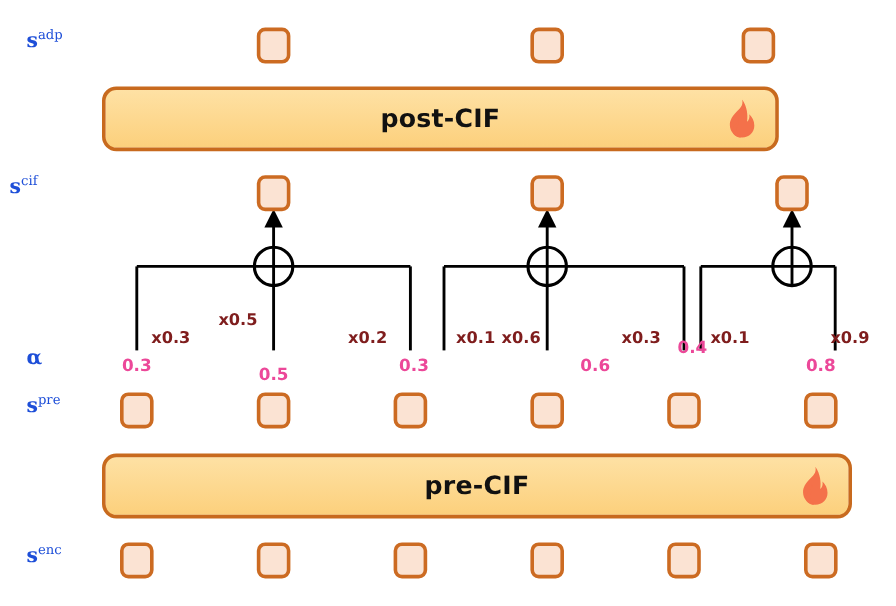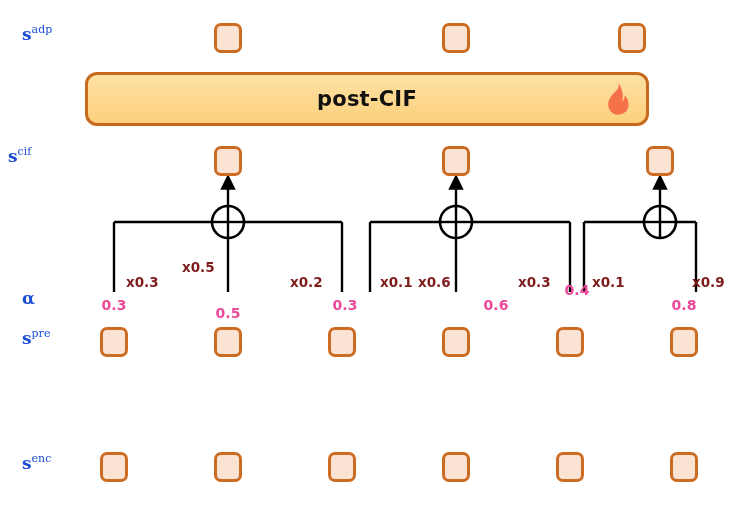--- a/index.html
+++ b/index.html
@@ -209,20 +209,32 @@
   <div class="alpha-val" style="left:577px; top:283px;">0.4</div>
   <div class="alpha-val" style="left:684px; top:298px;">0.8</div>
 
   <div class="token" style="left:100px; top:327px;"></div>
   <div class="token" style="left:214px; top:327px;"></div>
   <div class="token" style="left:328px; top:327px;"></div>
   <div class="token" style="left:442px; top:327px;"></div>
   <div class="token" style="left:556px; top:327px;"></div>
   <div class="token" style="left:670px; top:327px;"></div>
 
+  <div class="module" style="left:85px; top:378px; width:625px; height:54px;">
+    <span class="module-label">pre-CIF</span>
+    <svg class="flame-icon" viewBox="0 0 26 32">
+      <path d="M14.5 0 C15.6 5.5 12.4 7.4 9.6 10.4 C6.5 13.6 4.2 17.0 4.2 21.2
+               C4.2 27.2 8.9 31.6 14.4 31.6 C20.4 31.6 24.6 27.3 24.6 21.6
+               C24.6 17.6 22.7 14.5 20.4 12.3 C20.9 15.2 20.1 17.4 18.5 18.4
+               C19.4 13.2 18.6 5.9 14.5 0 Z" fill="#F4714A"></path>
+      <path d="M11.4 14.0 C11.9 17.6 10.0 19.0 8.4 21.0 C6.9 22.9 6.2 24.6 6.6 26.6
+               C7.3 30.0 10.4 31.6 13.6 31.6 C9.8 29.0 9.0 24.6 11.0 21.1
+               C12.0 19.3 12.2 16.6 11.4 14.0 Z" fill="#F4714A"></path>
+    </svg>
+  </div>
 
   <div class="token" style="left:100px; top:452px;"></div>
   <div class="token" style="left:214px; top:452px;"></div>
   <div class="token" style="left:328px; top:452px;"></div>
   <div class="token" style="left:442px; top:452px;"></div>
   <div class="token" style="left:556px; top:452px;"></div>
   <div class="token" style="left:670px; top:452px;"></div>
 
 </div>
 

